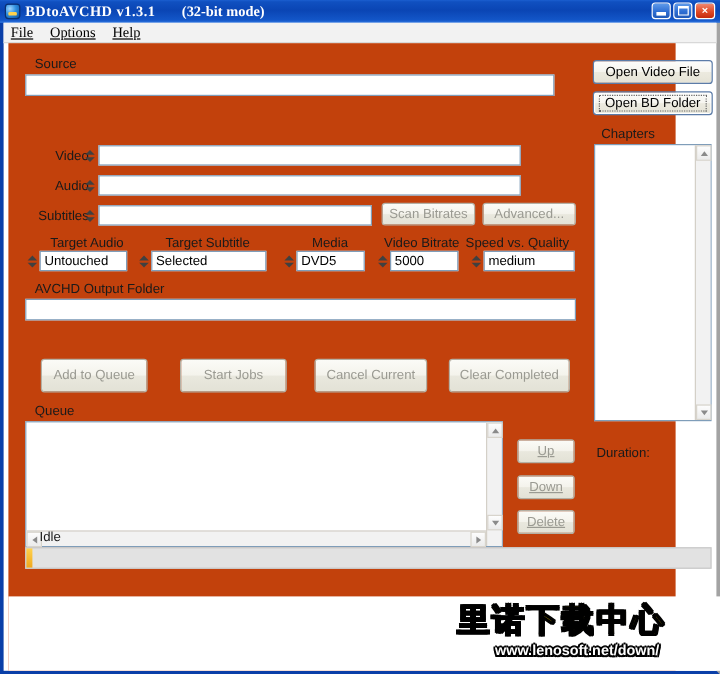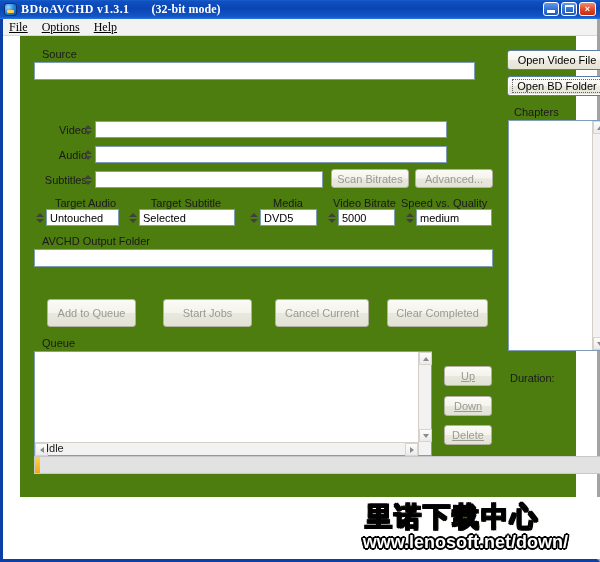--- a/index.html
+++ b/index.html
@@ -65,22 +65,22 @@
     background:#f2f2f2;border-bottom:1px solid #d8d8d8;
     display:flex;align-items:center;padding-left:6px;box-sizing:border-box;
   }
   .menuitem{
     font-family:"Liberation Serif",serif;font-size:12px;color:#000;
     margin-right:14px;white-space:nowrap;cursor:default;
   }
   .menuitem u{text-decoration:underline;}
   
   .client{
-    position:absolute;left:17px;top:36px;width:556px;height:523px;
-    background:#4d7c0f;
+    position:absolute;left:4px;top:36px;width:556px;height:523px;
+    background:#c2410c;
   }
   
   .lbl{font-size:11px;color:#1a1a1a;font-family:"Liberation Sans",sans-serif;}
   .tbox{
     background:#ffffff;border:1px solid #7f9db9;box-sizing:border-box;
     font-size:11px;padding:1px 3px;color:#000;
     font-family:"Liberation Sans",sans-serif;
     display:flex;align-items:center;
   }
   
@@ -157,21 +157,21 @@
     position:absolute;right:8px;bottom:8px;text-align:center;
     pointer-events:none;user-select:none;
   }
   .wm .cn{
     font-family:"Liberation Serif",serif;font-size:27px;font-weight:bold;
     color:#ffd400;letter-spacing:2px;line-height:30px;
     -webkit-text-stroke:1.2px #000;
     text-shadow:1px 1px 0 #000,-1px 1px 0 #000,1px -1px 0 #000,-1px -1px 0 #000;
   }
   .wm .url{
-    font-family:"Liberation Sans",sans-serif;font-size:18px;font-weight:bold;
+    font-family:"Liberation Sans",sans-serif;font-size:12px;font-weight:bold;
     color:#ffffff;letter-spacing:0px;line-height:18px;margin-top:1px;
     text-shadow:1.4px 1.4px 0 #000,-1.4px 1.4px 0 #000,1.4px -1.4px 0 #000,-1.4px -1.4px 0 #000,
                 0 1.6px 0 #000,0 -1.6px 0 #000,1.6px 0 0 #000,-1.6px 0 0 #000;
     margin-left:26px;
   }
   .white-strip{
     position:absolute;left:0;bottom:0;width:594px;height:62px;background:#ffffff;
   }
 </style>
 </head>

